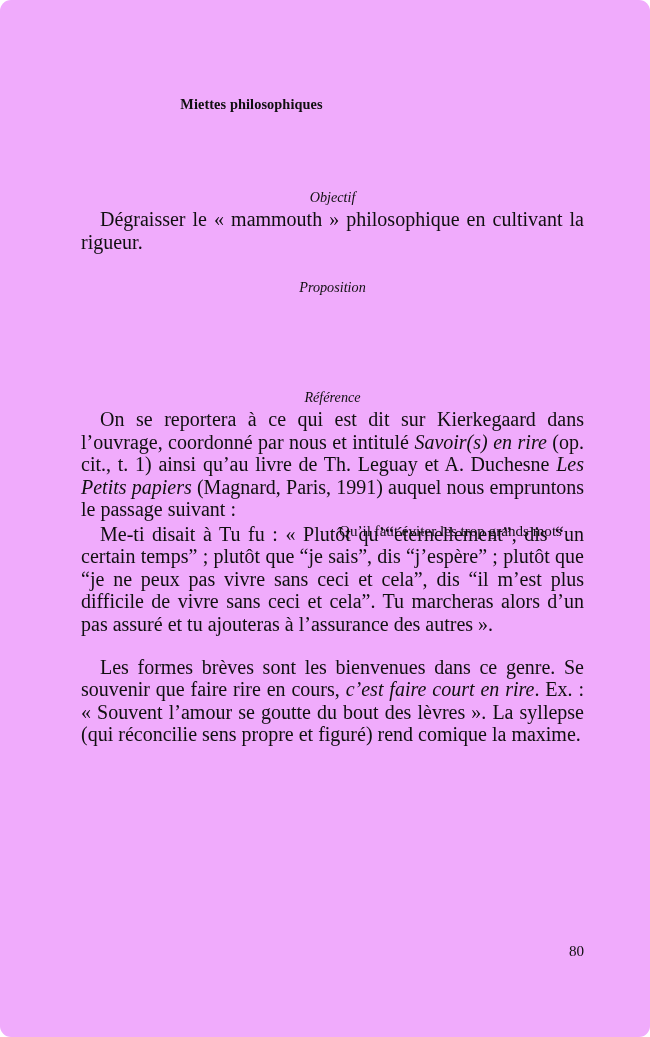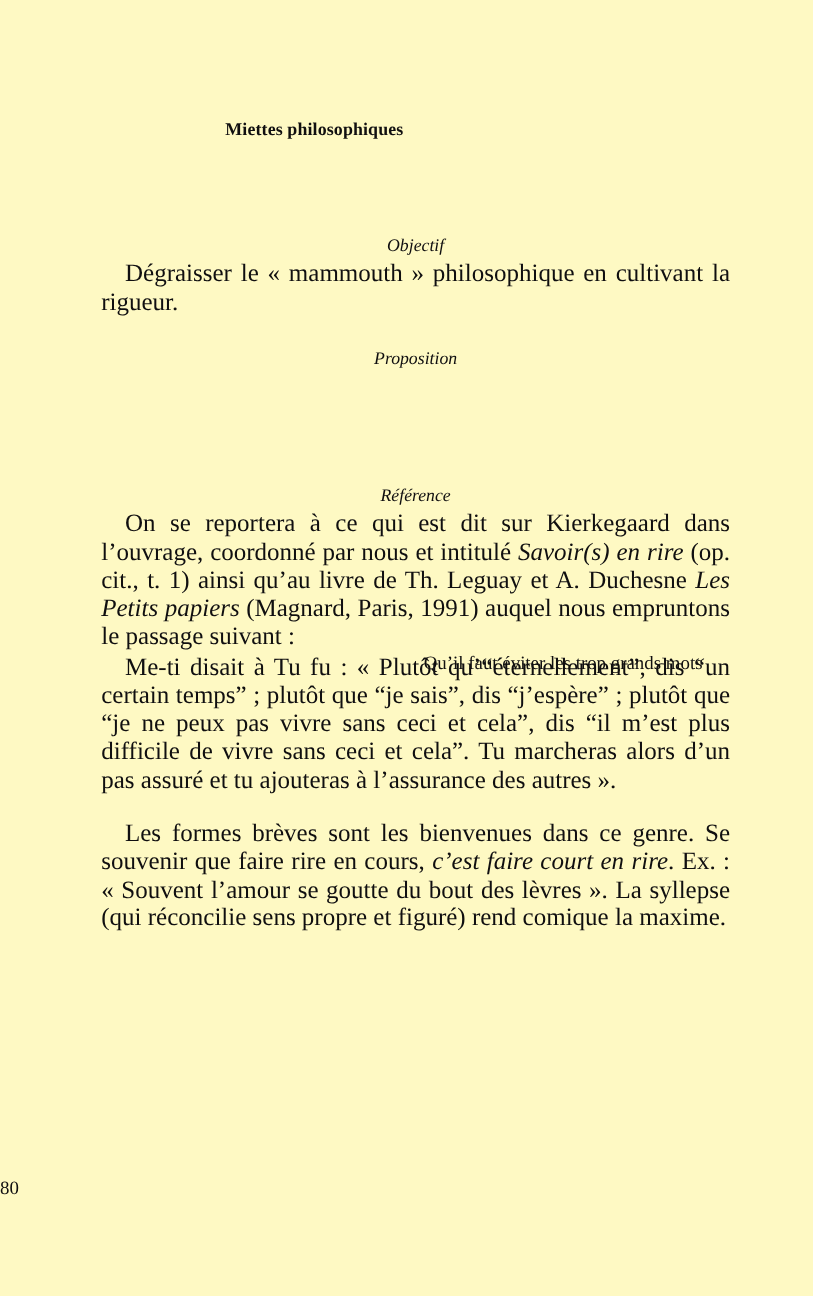--- a/index.html
+++ b/index.html
@@ -83,30 +83,30 @@
     width: 503px;
   }
   em.it {
     font-style: italic;
   }
   .page-number {
     position: absolute;
     left: 0;
     width: 584px;
     top: 942px;
-    text-align: left;
+    text-align: right;
     font-size: 15.1px;
     line-height: 18px;
     margin: 0;
   }
 </style>
 </head>
 <body style="color: rgb(16, 15, 16);">
 
-<div id="page" style="background: #fef9c3;">
+<div id="page" style="background: #f0abfc; border-radius: 11px;">
 
   <h1 class="page-title">Miettes philosophiques</h1>
 
   <div id="content">
 
     <div class="section" style="top:186px;">
       <p class="sec-label">Objectif</p>
       <p class="para indent noafter">
         <span>Dégraisser le « mammouth » philosophique en cultivant la rigueur.</span>
       </p>

